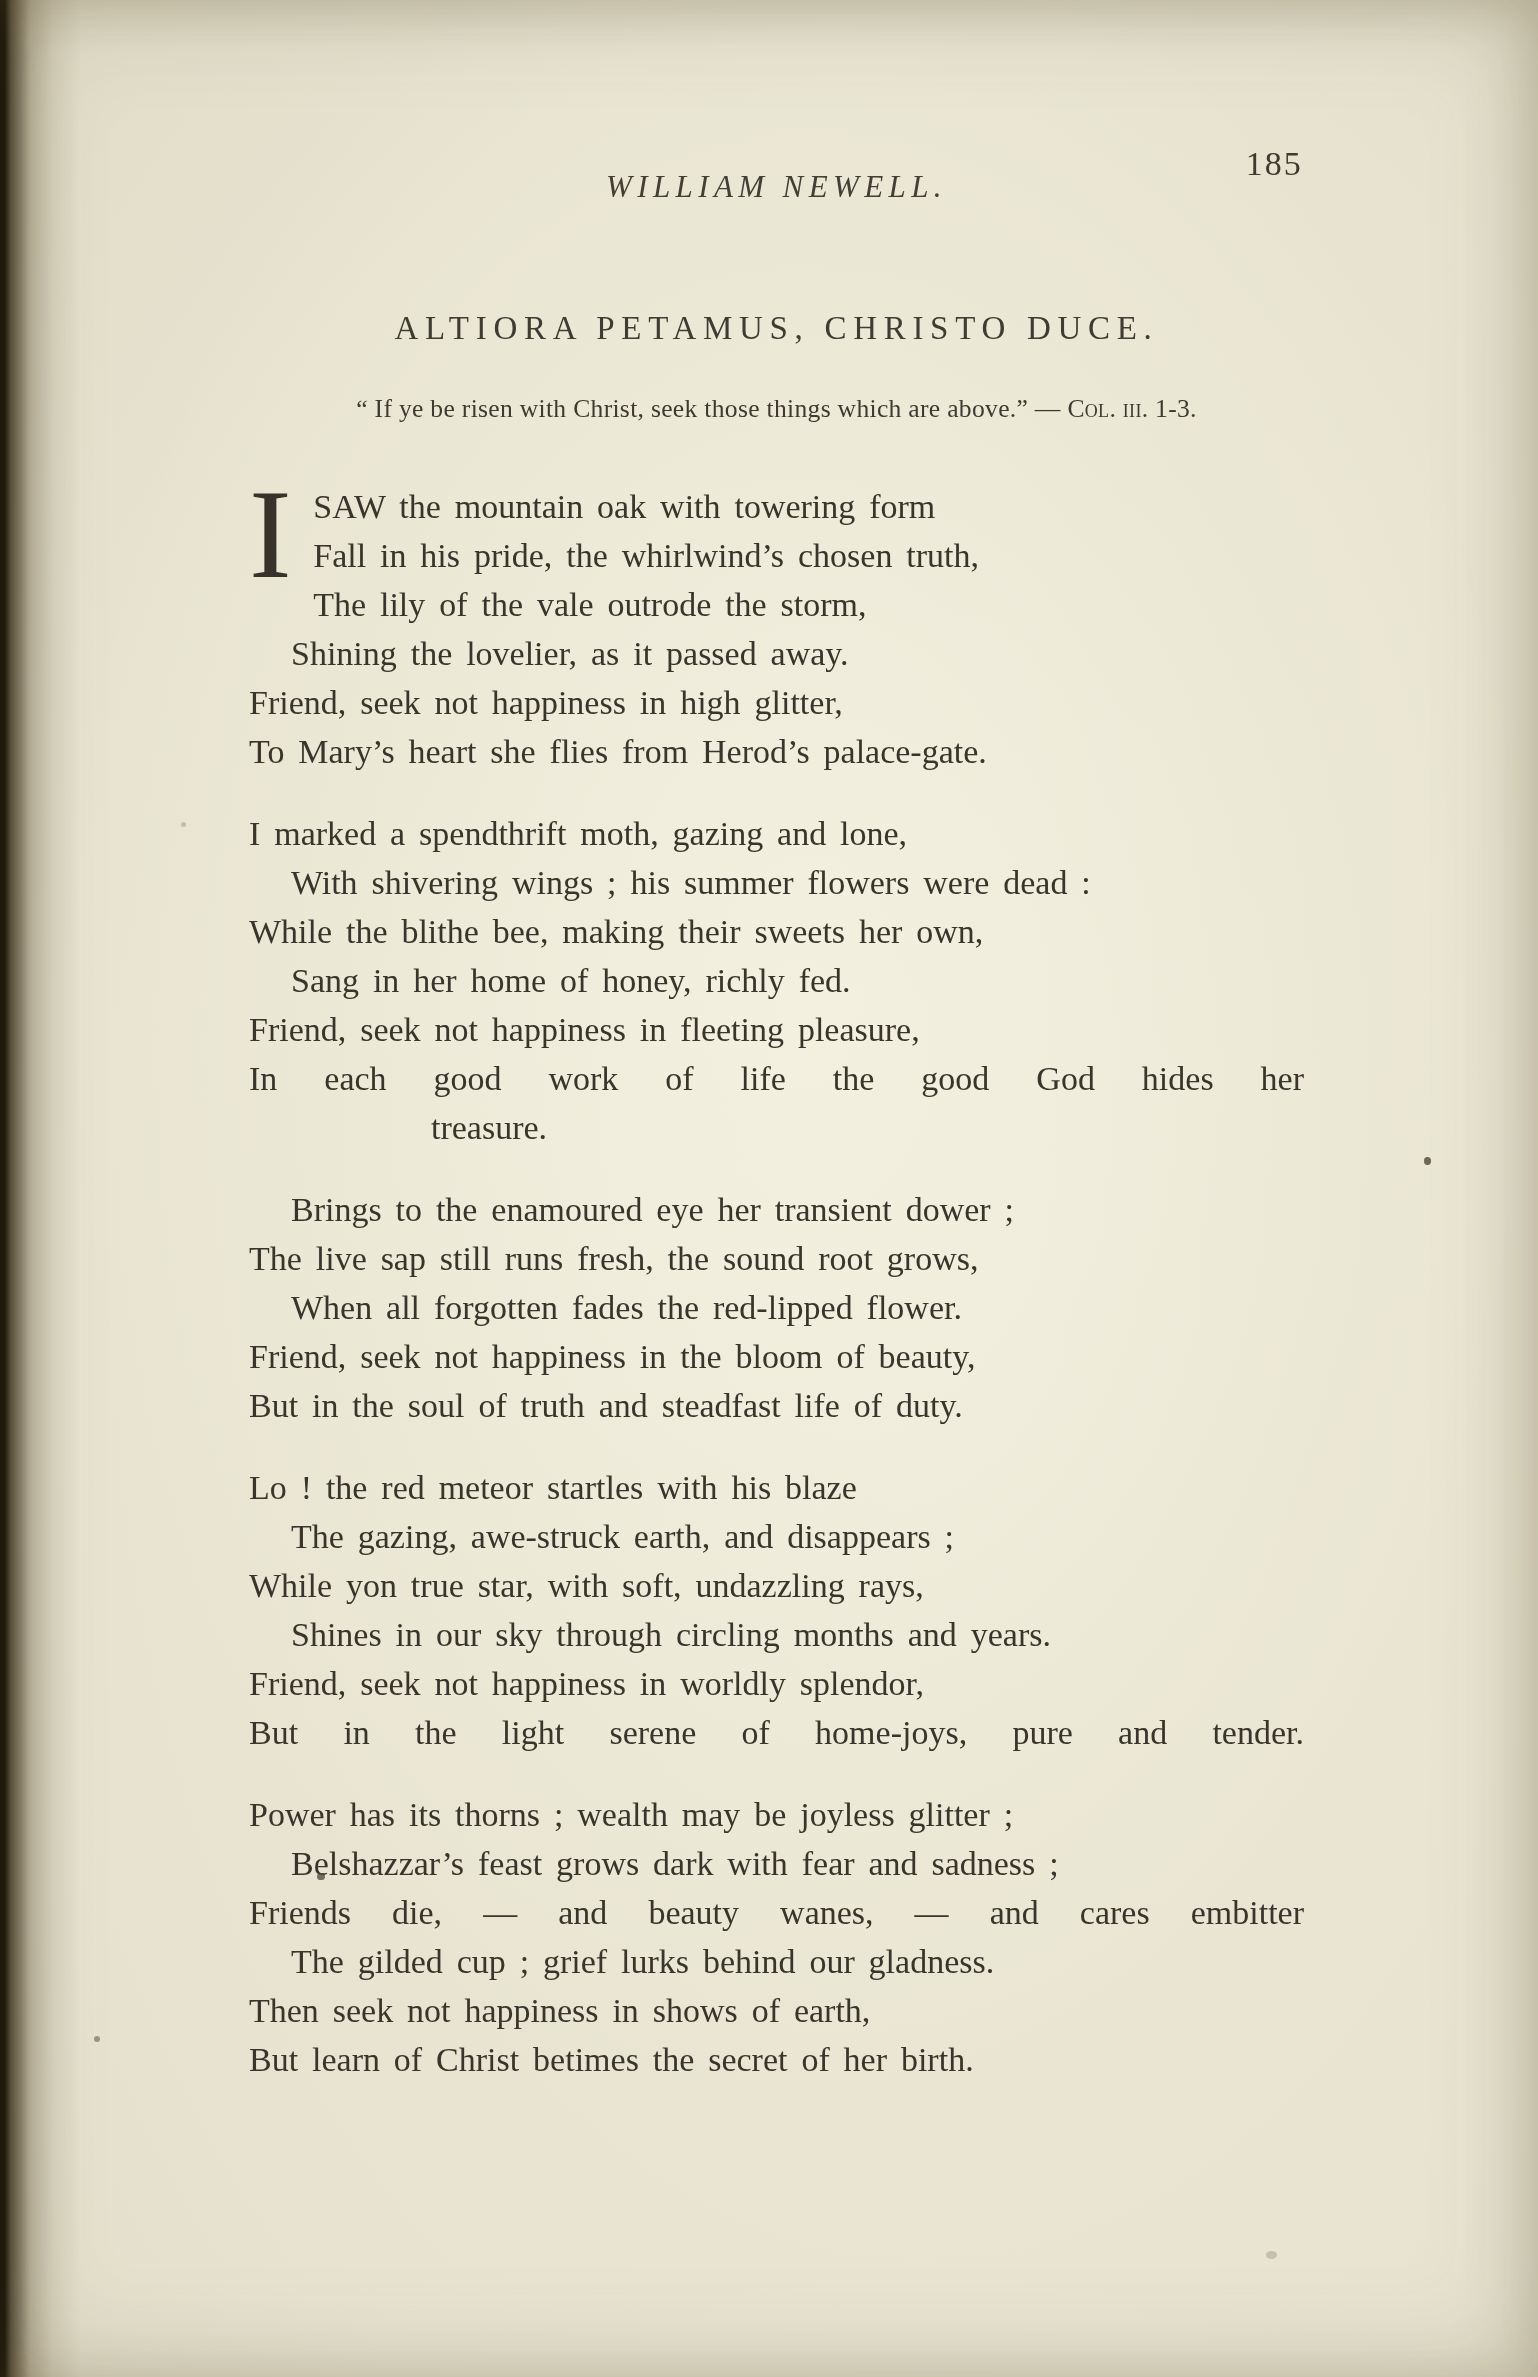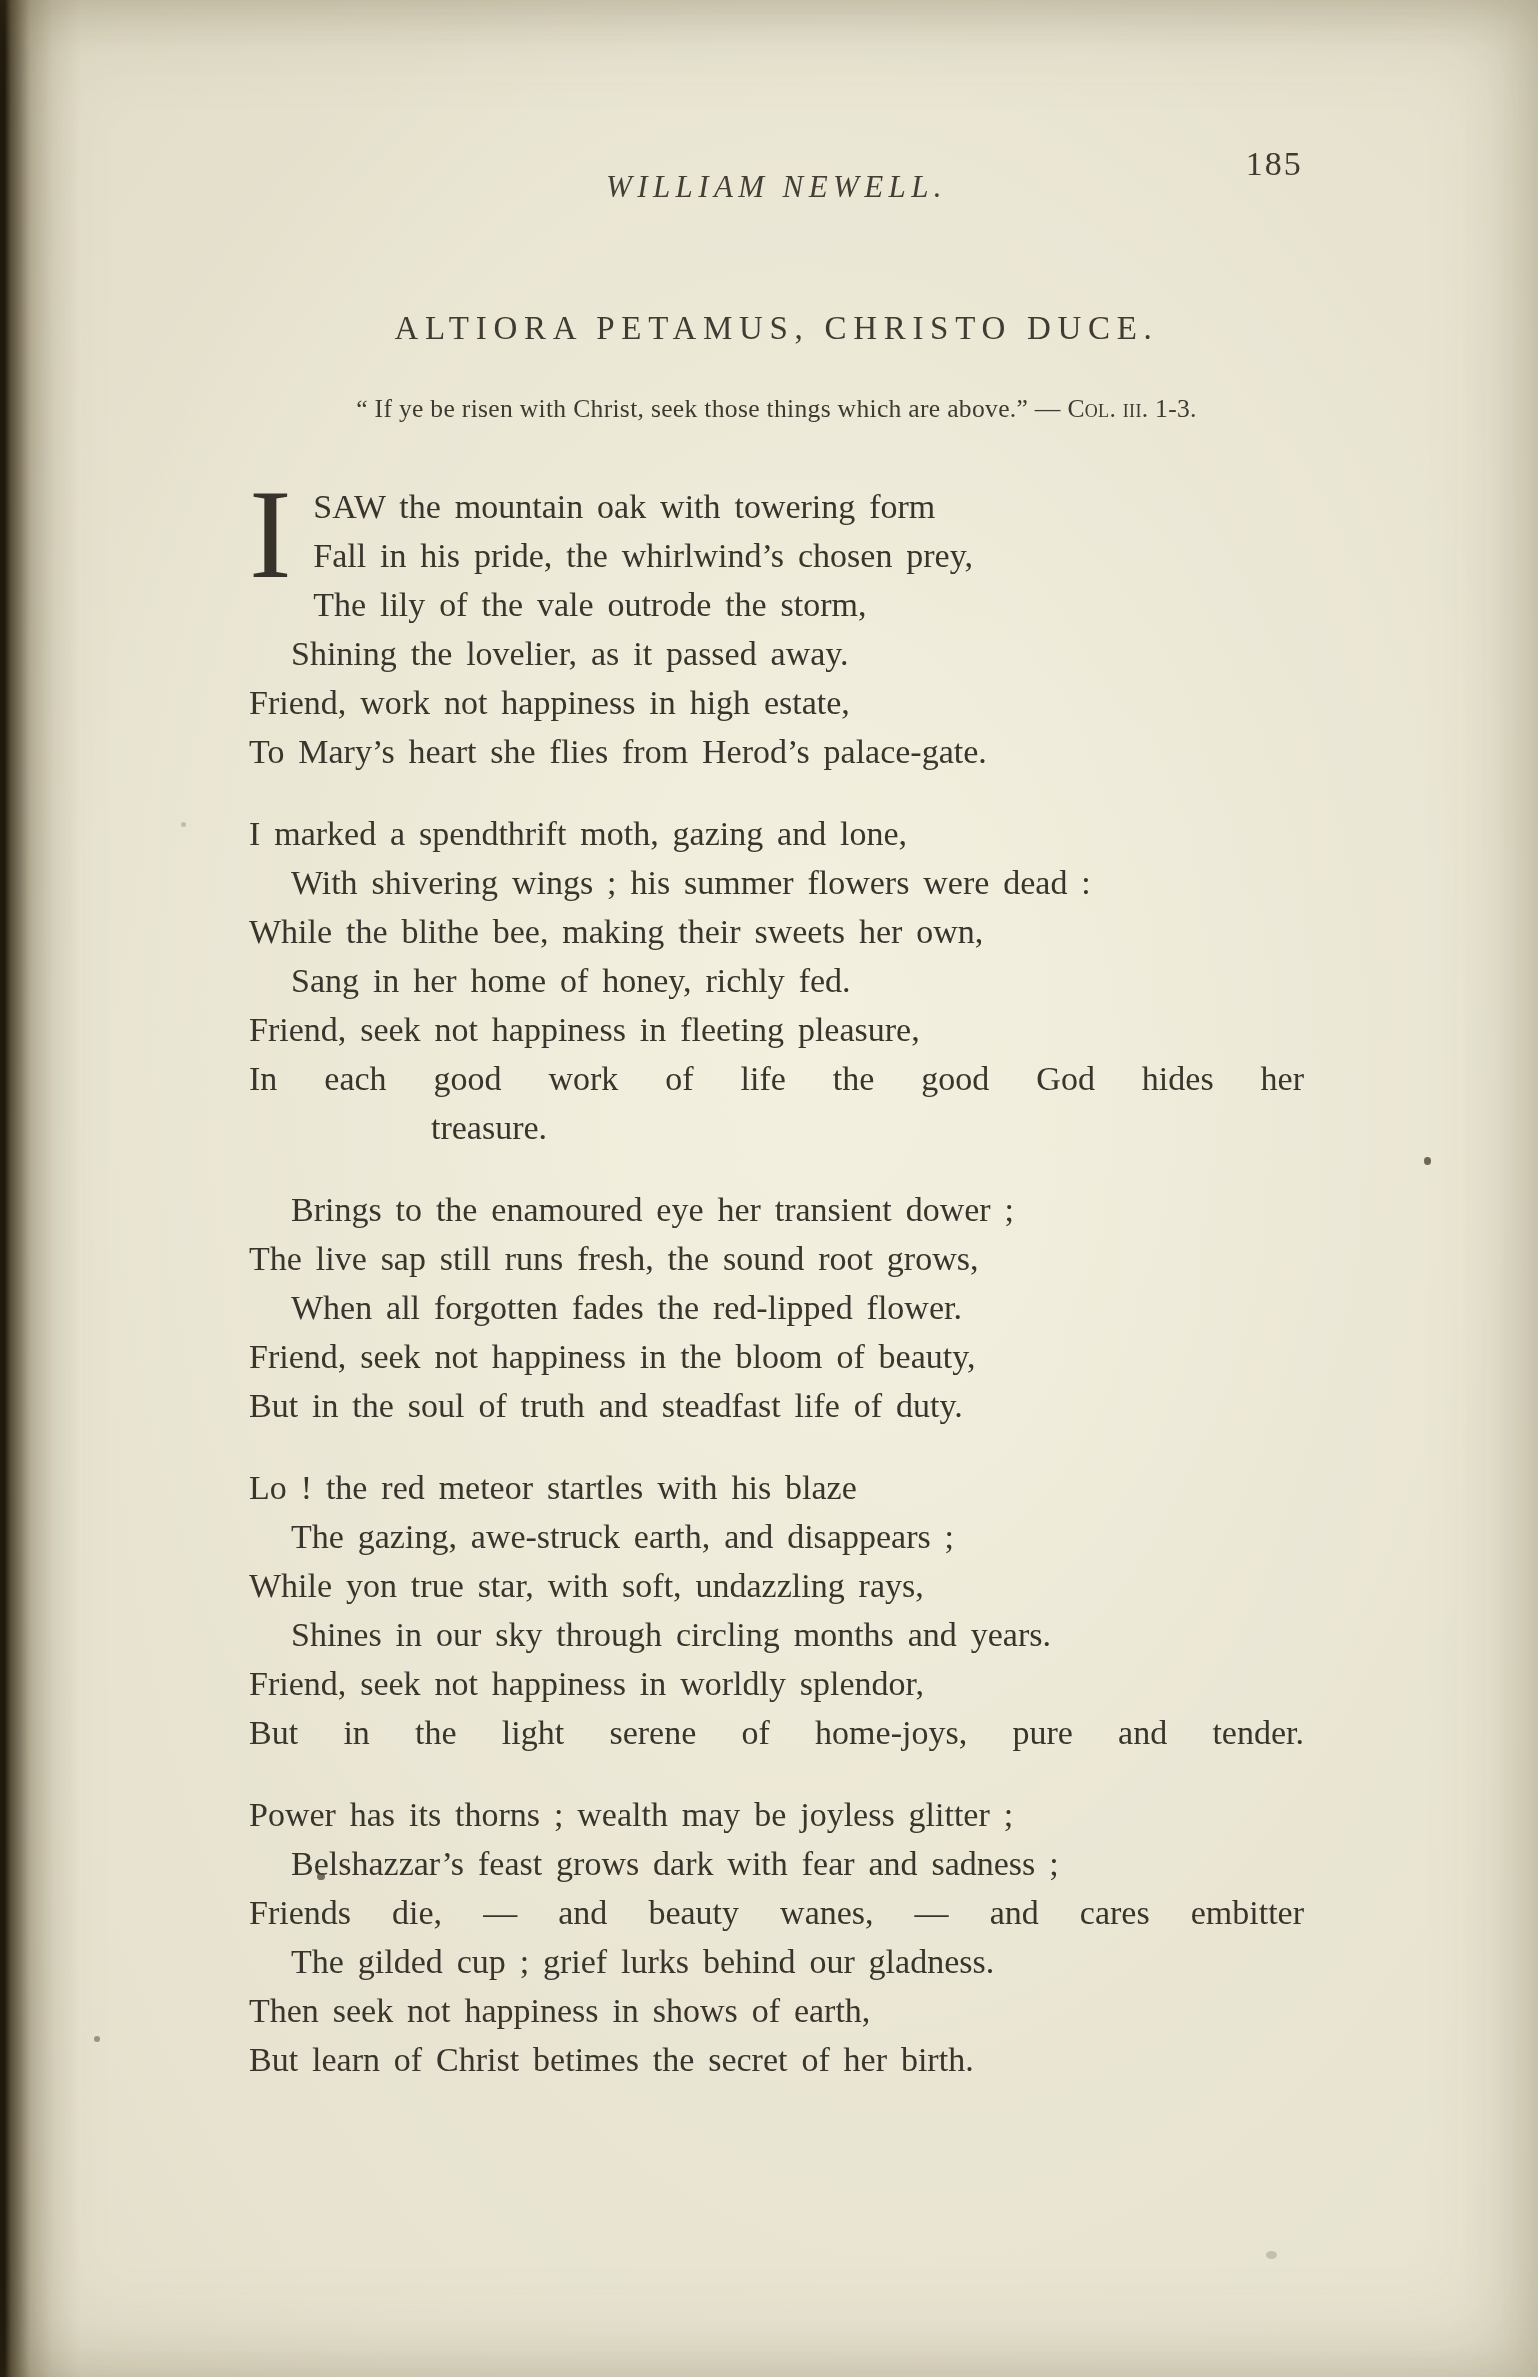--- a/index.html
+++ b/index.html
@@ -162,24 +162,24 @@
     <h1 class="poem-title">ALTIORA PETAMUS, CHRISTO DUCE.</h1>
 
     <p class="epigraph">
       <span>“ If ye be risen with Christ, seek those things which are above.”</span><span class="citation">— Col. iii. 1-3.</span>
     </p>
 
     <div class="poem">
         <div class="stanza">
           <span class="drop-cap">I</span>
           <div class="line indent-0">SAW the mountain oak with towering form</div>
-          <div class="line indent-0">Fall in his pride, the whirlwind’s chosen prey,</div>
+          <div class="line indent-0">Fall in his pride, the whirlwind’s chosen truth,</div>
           <div class="line indent-0">The lily of the vale outrode the storm,</div>
           <div class="line indent-1">Shining the lovelier, as it passed away.</div>
-          <div class="line indent-0">Friend, work not happiness in high estate,</div>
+          <div class="line indent-0">Friend, seek not happiness in high glitter,</div>
           <div class="line indent-0">To Mary’s heart she flies from Herod’s palace-gate.</div>
         </div>
         <div class="stanza">
           <div class="line indent-0">I marked a spendthrift moth, gazing and lone,</div>
           <div class="line indent-1">With shivering wings ; his summer flowers were dead :</div>
           <div class="line indent-0">While the blithe bee, making their sweets her own,</div>
           <div class="line indent-1">Sang in her home of honey, richly fed.</div>
           <div class="line indent-0">Friend, seek not happiness in fleeting pleasure,</div>
           <div class="line indent-0 justify">In each good work of life the good God hides her</div>
           <div class="line indent-2">treasure.</div>

